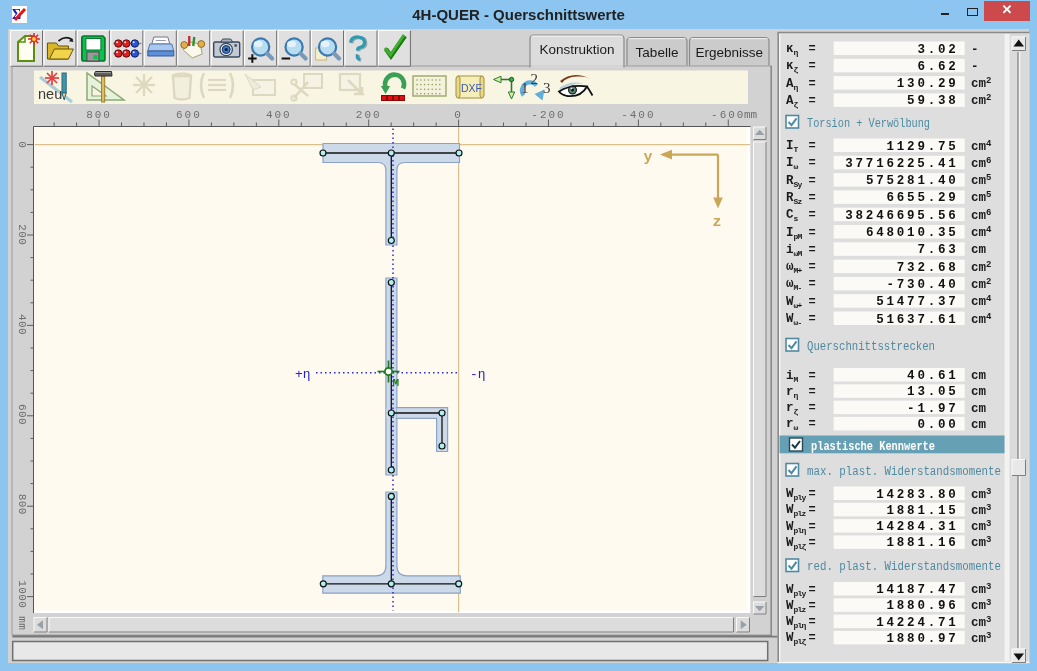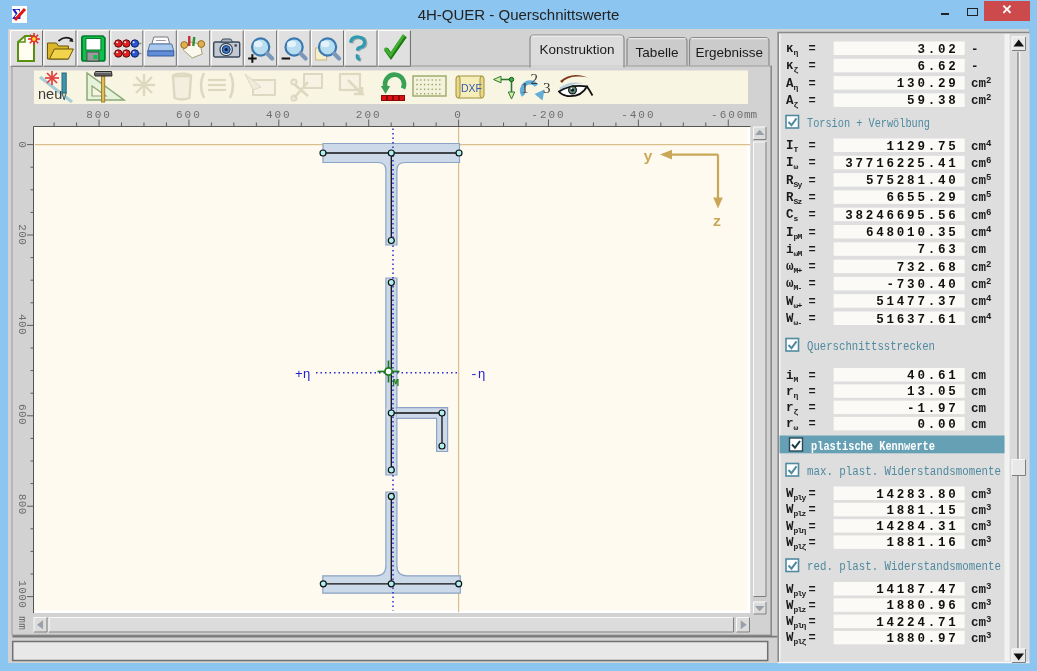--- a/index.html
+++ b/index.html
@@ -1,18 +1,18 @@
 <!DOCTYPE html>
 <html><head><meta charset="utf-8">
 <style>
 html,body{margin:0;padding:0;}
 body{width:1037px;height:671px;overflow:hidden;font-family:"Liberation Sans",sans-serif;}
 .win{position:absolute;left:0;top:0;width:1037px;height:671px;background:#8cc5f0;}
 .title{position:absolute;left:0;top:0;width:100%;height:29px;}
-.ttext{position:absolute;left:0;top:6px;width:100%;text-align:center;font-size:15px;color:#222;}
+.ttext{position:absolute;left:0;top:6px;width:100%;text-align:center;font-size:15px;color:#222;font-weight:bold;}
 .close{position:absolute;left:984px;top:1px;width:46px;height:20px;background:#cc4a4c;}
 .close span{position:absolute;left:0;top:1px;width:100%;text-align:center;color:#fff;font-size:13px;font-weight:bold;}
 .minb{position:absolute;left:941px;top:13px;width:8px;height:2px;background:#222;}
 .maxb{position:absolute;left:967px;top:8px;width:9px;height:6px;border:1.5px solid #222;}
 .appico{position:absolute;left:12px;top:6px;width:15px;height:17px;background:#fffef8;}
 </style></head>
 <body>
 <div class="win">
  <div class="title">
   <div class="appico"><svg width="15" height="17" viewBox="0 0 15 17">

